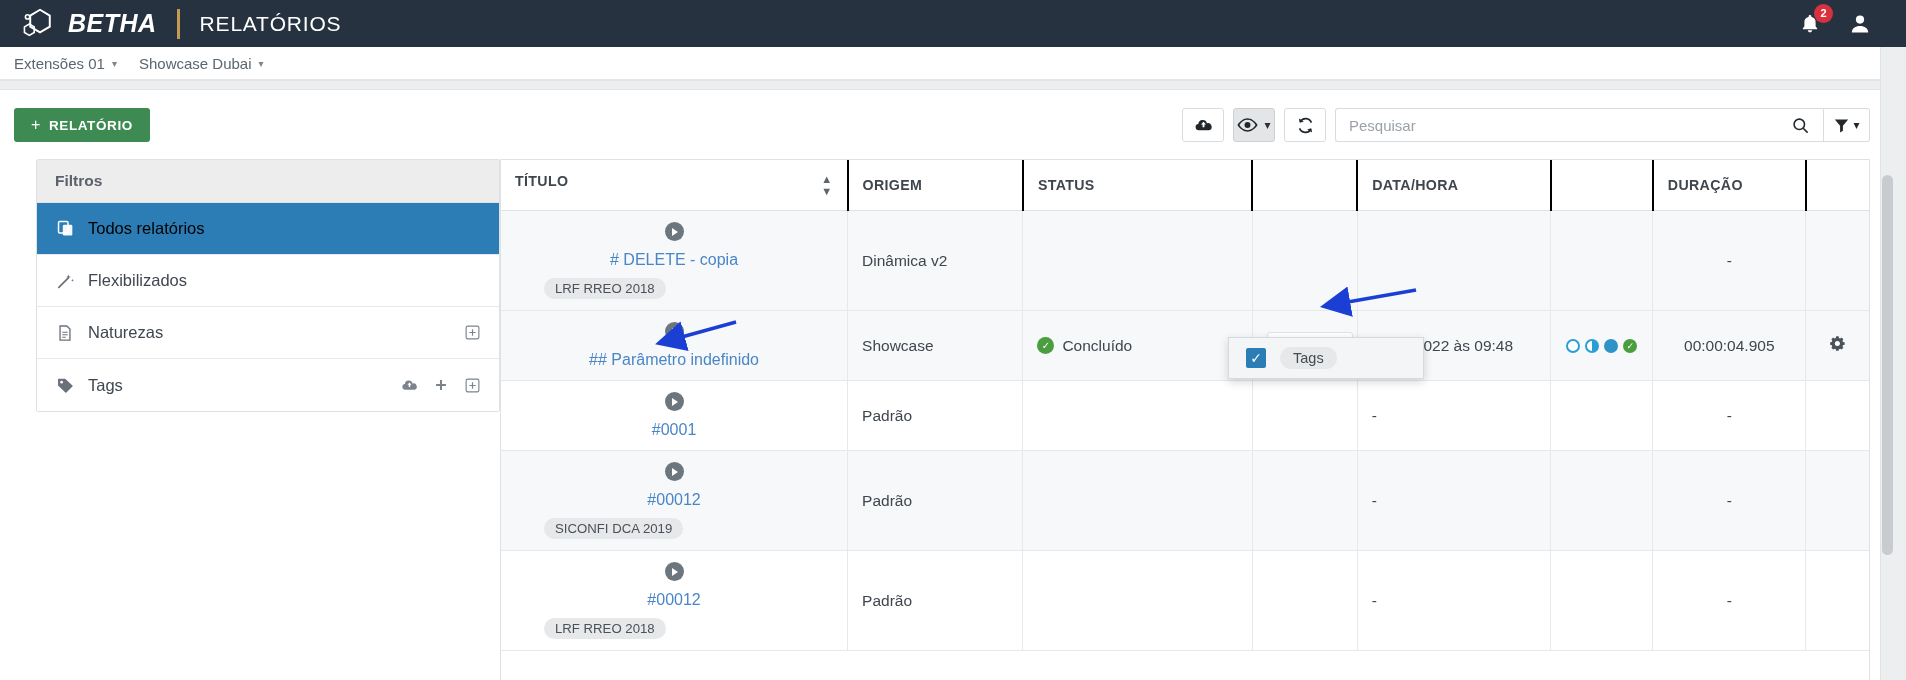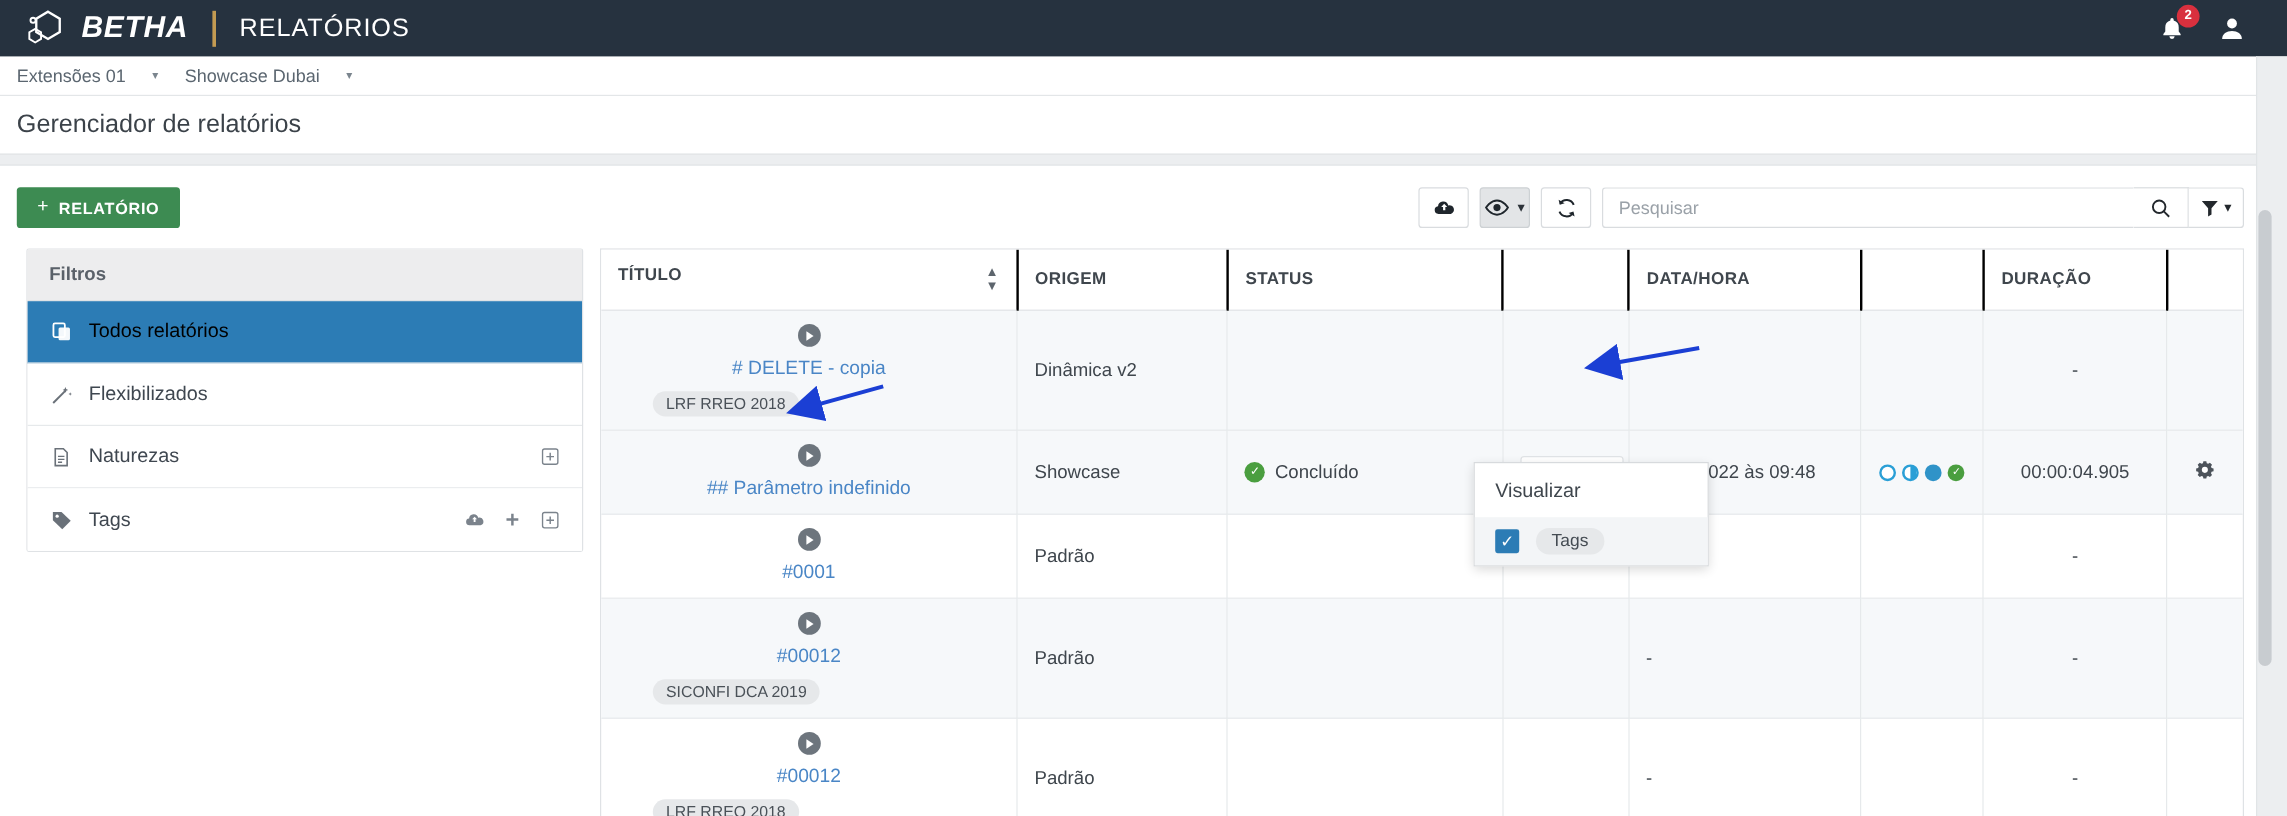--- a/index.html
+++ b/index.html
@@ -32,21 +32,21 @@
     position:absolute; top:-8px; right:-11px; background:#d9303e; color:#fff;
     font-size:11px; font-weight:700; border-radius:50%; width:19px; height:19px;
     display:flex; align-items:center; justify-content:center; line-height:1;
   }
 
   
   .crumbbar {
     height:33px; background:#fff; display:flex; align-items:center;
     padding:0 14px; gap:8px; border-bottom:1px solid #e3e6e8;
   }
-  .crumb { display:flex; align-items:center; gap:22px; font-size:15px; color:#5b6670; cursor:pointer; }
+  .crumb { display:flex; align-items:center; gap:7px; font-size:15px; color:#5b6670; cursor:pointer; }
   .crumb + .crumb { margin-left:14px; }
   .caret { font-size:10px; color:#7b858e; }
 
   
   .pagetitle-bar {
     height:48px; display:flex; align-items:center; padding:0 14px;
     background:#fff;
   }
   .pagetitle { font-size:21px; color:#3b4249; font-weight:400; }
   .gray-strip { height:10px; background:#eceef0; border-top:1px solid #e1e4e6; border-bottom:1px solid #e1e4e6;}
@@ -57,21 +57,21 @@
   .btn-new {
     position:absolute; left:14px; top:18px;
     background:#3d8b52; color:#fff; border:none; border-radius:3px;
     height:34px; padding:0 17px; font-size:13.5px; letter-spacing:0.6px;
     font-weight:600; display:flex; align-items:center; gap:8px; cursor:pointer;
   }
   .btn-new .plus { font-size:16px; font-weight:400; }
 
   
   .sidebar {
-    position:absolute; left:22px; top:69px; width:464px;
+    position:absolute; left:36px; top:69px; width:464px;
     border:1px solid #dfe2e5; border-radius:2px; background:#fff;
   }
   .sidebar-head {
     background:#ededee; padding:12px 18px; font-size:15.5px; font-weight:700; color:#5a6169;
     border-bottom:1px solid #dfe2e5;
   }
   .side-item {
     display:flex; align-items:center; gap:13px; padding:0 18px;
     height:52px; border-bottom:1px solid #e6e9eb; font-size:16.5px; color:#3f4750;
     cursor:pointer; background:#fff;
@@ -248,23 +248,20 @@
     <div class="crumb">
       <span>Extensões 01</span>
       <span class="caret">▾</span>
     </div>
     <div class="crumb">
       <span>Showcase Dubai</span>
       <span class="caret">▾</span>
     </div>
   </div>
 
-  <div class="pagetitle-bar">
-    <h1 class="pagetitle">Gerenciador de relatórios</h1>
-  </div>
   <div class="gray-strip"></div>
 
   <div class="content">
 
     <button class="btn-new">
       <span class="plus">+</span>
       <span>RELATÓRIO</span>
     </button>
 
     <div class="toolbar">
@@ -516,21 +513,20 @@
               <td class="dash">-</td>
               <td></td>
               <td class="center dash">-</td>
               <td class="gear-cell"></td>
             </tr>
           </tbody>
       </table>
     </div>
 
     <div class="viewmenu">
-      <div class="viewmenu-title">Visualizar</div>
       <div class="viewmenu-item sel">
         <span class="cbox on"></span>
         <span class="pill-gray">Tags</span>
       </div>
     </div>
   </div>
 
   <div class="page-edge"></div>
   <div class="vscroll">
     <div class="thumb"></div>

